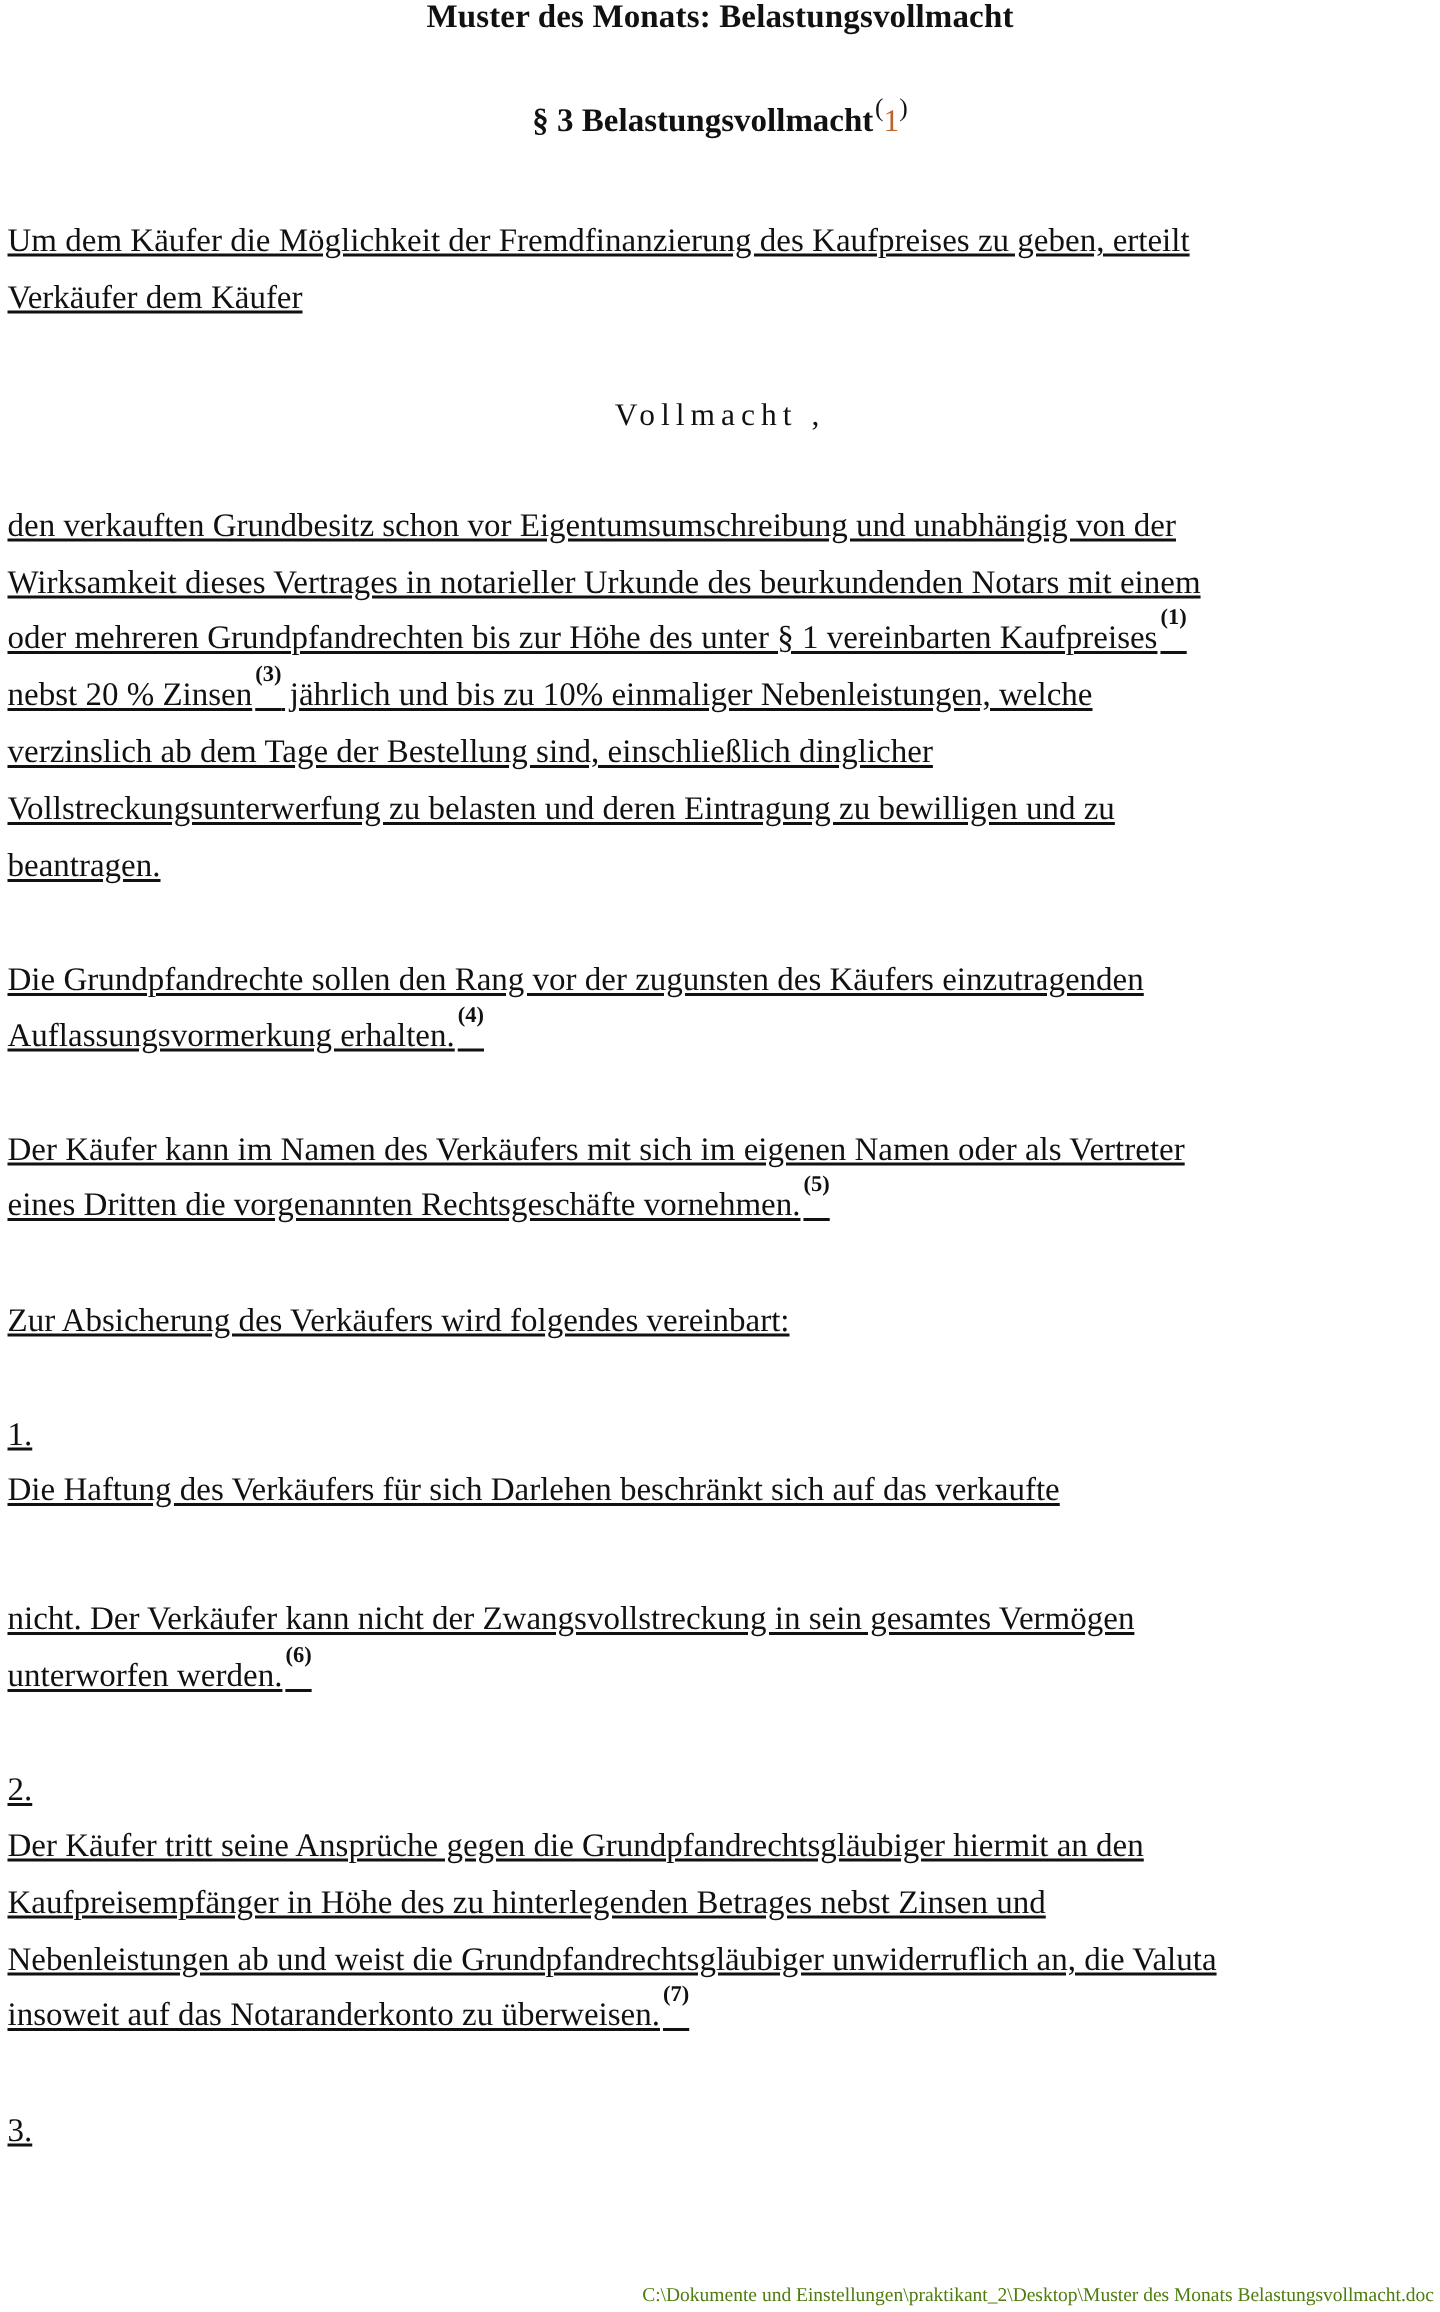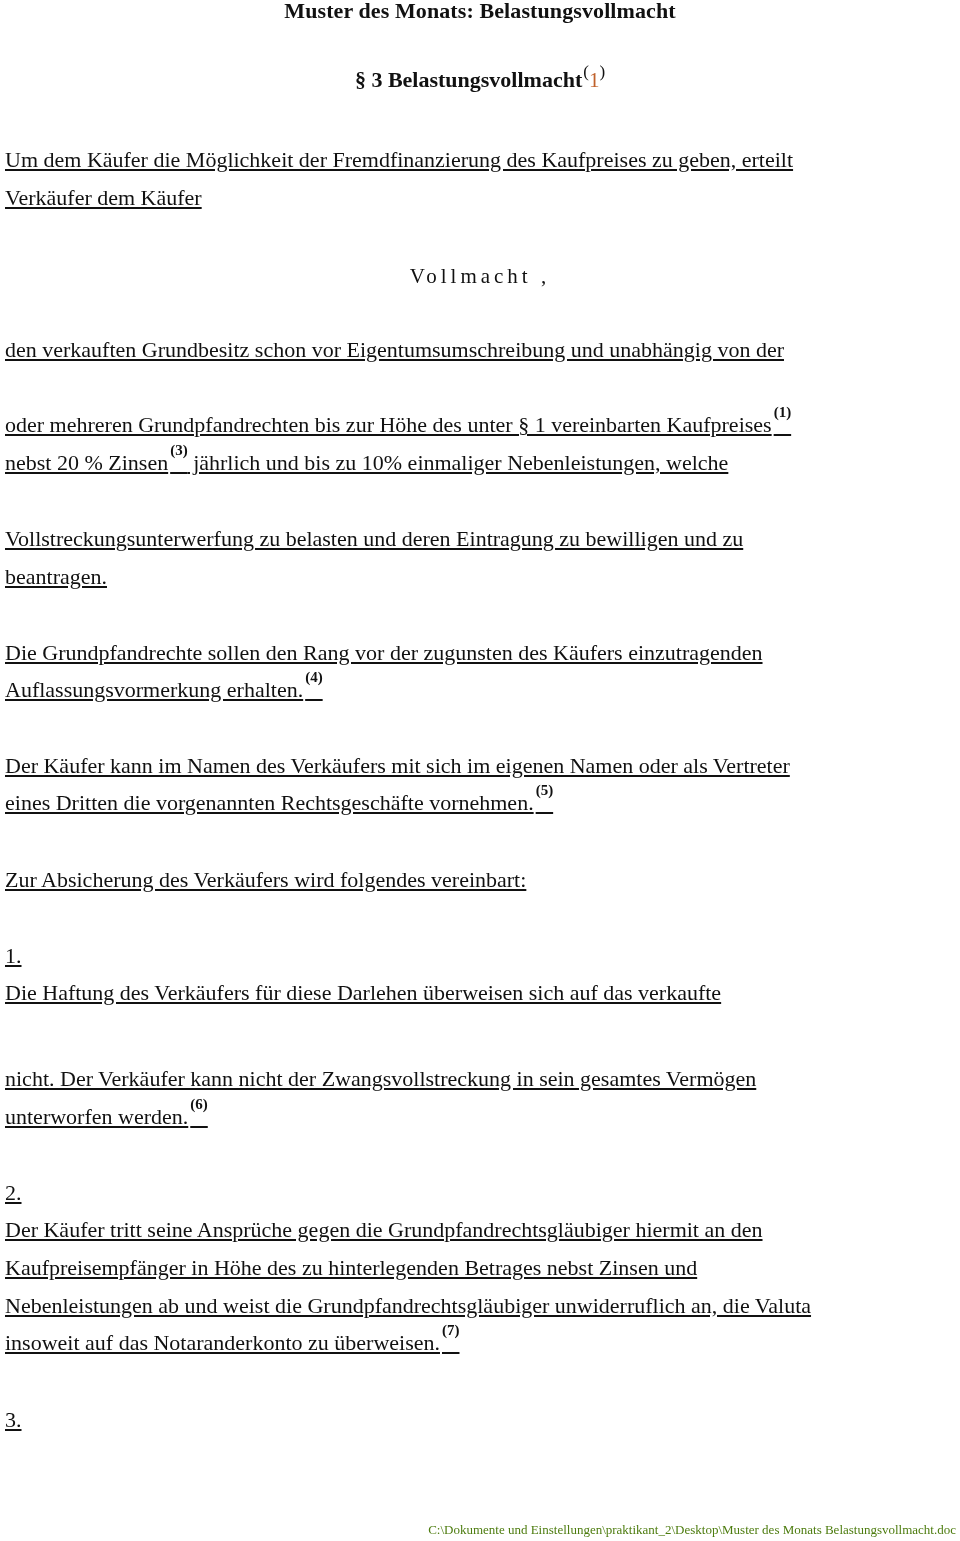--- a/index.html
+++ b/index.html
@@ -104,43 +104,45 @@
   <div class="section-heading">
     <span class="u">§ 3 Belastungsvollmacht</span><span class="fn"><span>(</span><span class="fn-num u">1</span><span>)</span></span>
   </div>
 
   <div class="line" style="top:146px">Um dem Käufer die Möglichkeit der Fremdfinanzierung des Kaufpreises zu geben, erteilt</div>
   <div class="line" style="top:184px">Verkäufer dem Käufer</div>
 
   <div class="vollmacht">Vollmacht ,</div>
 
   <div class="line" style="top:336px">den verkauften Grundbesitz schon vor Eigentumsumschreibung und unabhängig von der</div>
+  <div class="line" style="top:374px">Wirksamkeit dieses Vertrages in notarieller Urkunde des beurkundenden Notars mit einem</div>
   <div class="line" style="top:411px">
     <span>oder mehreren Grundpfandrechten bis zur Höhe des unter § 1 vereinbarten Kaufpreises</span><sup class="fn">(1)</sup>
   </div>
   <div class="line" style="top:449px">
     <span>nebst 20 % Zinsen</span><sup class="fn">(3)</sup><span> jährlich und bis zu 10% einmaliger Nebenleistungen, welche</span>
   </div>
+  <div class="line" style="top:487px">verzinslich ab dem Tage der Bestellung sind, einschließlich dinglicher</div>
   <div class="line" style="top:525px">Vollstreckungsunterwerfung zu belasten und deren Eintragung zu bewilligen und zu</div>
   <div class="line" style="top:563px">beantragen.</div>
 
   <div class="line" style="top:639px">Die Grundpfandrechte sollen den Rang vor der zugunsten des Käufers einzutragenden</div>
   <div class="line" style="top:676px">
     <span>Auflassungsvormerkung erhalten.</span><sup class="fn">(4)</sup>
   </div>
 
   <div class="line" style="top:752px">Der Käufer kann im Namen des Verkäufers mit sich im eigenen Namen oder als Vertreter</div>
   <div class="line" style="top:789px">
     <span>eines Dritten die vorgenannten Rechtsgeschäfte vornehmen.</span><sup class="fn">(5)</sup>
   </div>
 
   <div class="line" style="top:866px">Zur Absicherung des Verkäufers wird folgendes vereinbart:</div>
 
   <div class="line" style="top:942px">1.</div>
-  <div class="line" style="top:979px">Die Haftung des Verkäufers für diese Darlehen überweisen sich auf das verkaufte</div>
+  <div class="line" style="top:979px">Die Haftung des Verkäufers für sich Darlehen beschränkt sich auf das verkaufte</div>
   <div class="line" style="top:1065px">nicht. Der Verkäufer kann nicht der Zwangsvollstreckung in sein gesamtes Vermögen</div>
   <div class="line" style="top:1103px">
     <span>unterworfen werden.</span><sup class="fn">(6)</sup>
   </div>
 
   <div class="line" style="top:1179px">2.</div>
   <div class="line" style="top:1216px">Der Käufer tritt seine Ansprüche gegen die Grundpfandrechtsgläubiger hiermit an den</div>
   <div class="line" style="top:1254px">Kaufpreisempfänger in Höhe des zu hinterlegenden Betrages nebst Zinsen und</div>
   <div class="line" style="top:1292px">Nebenleistungen ab und weist die Grundpfandrechtsgläubiger unwiderruflich an, die Valuta</div>
   <div class="line" style="top:1329px">

